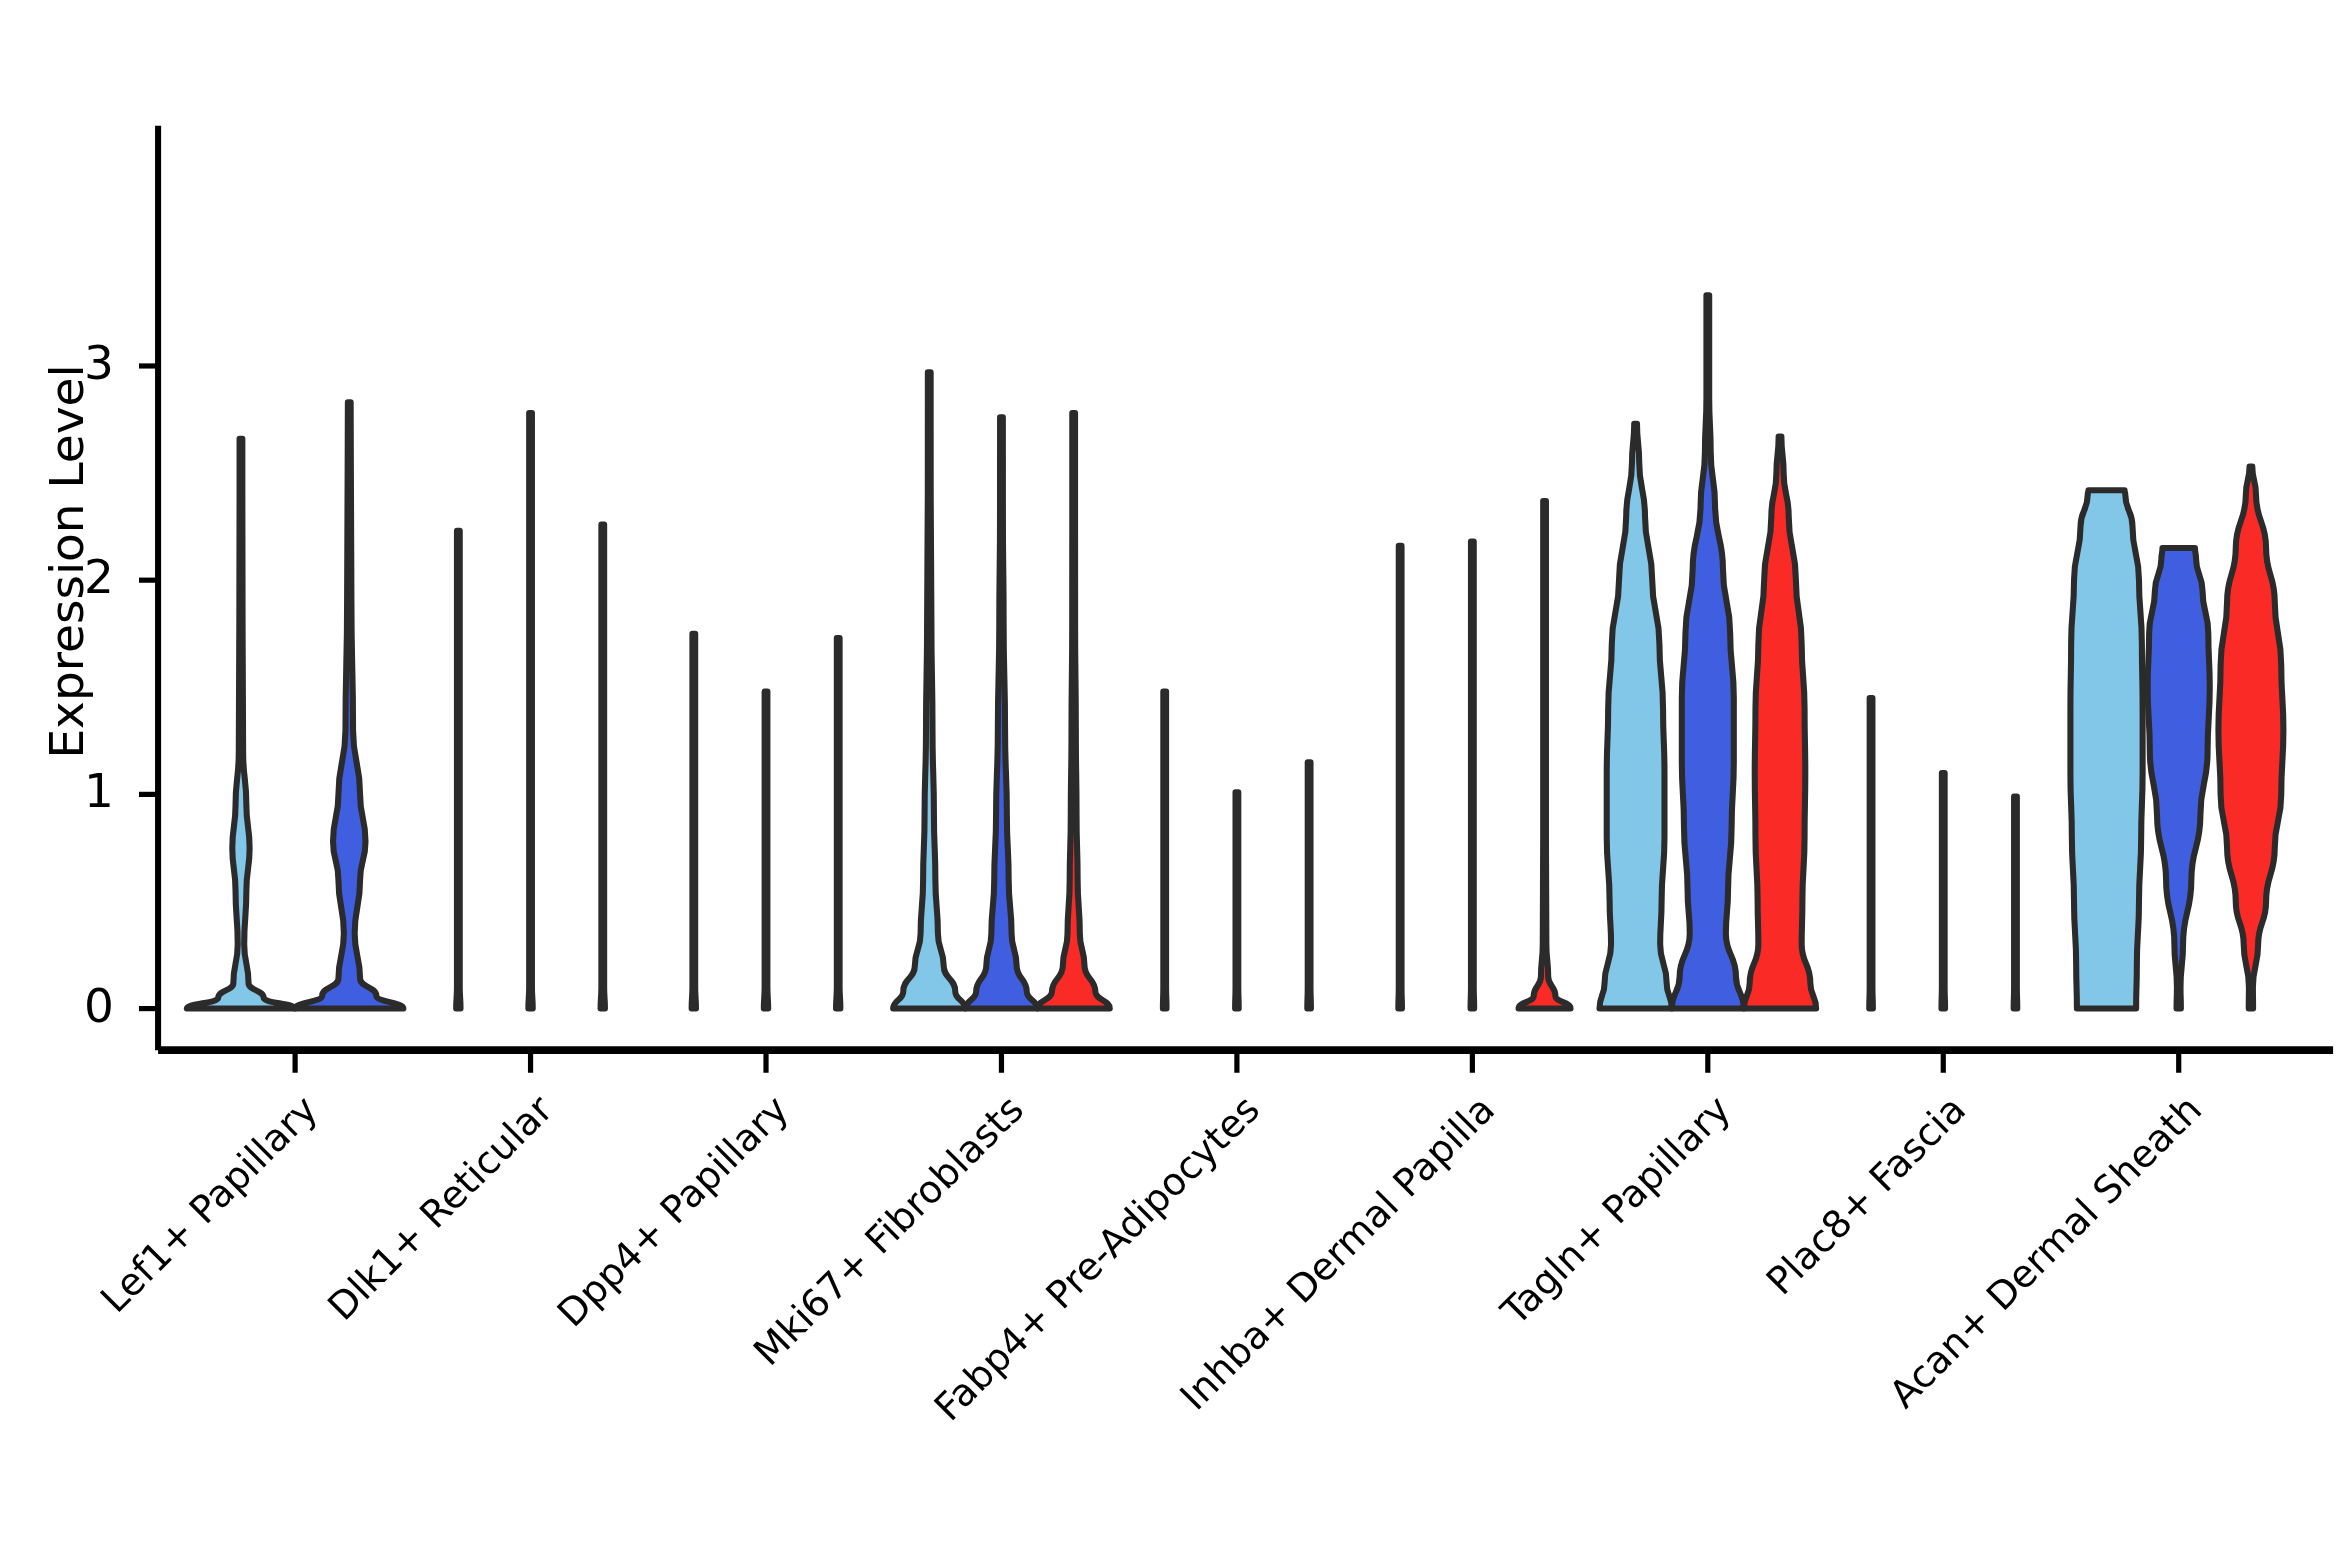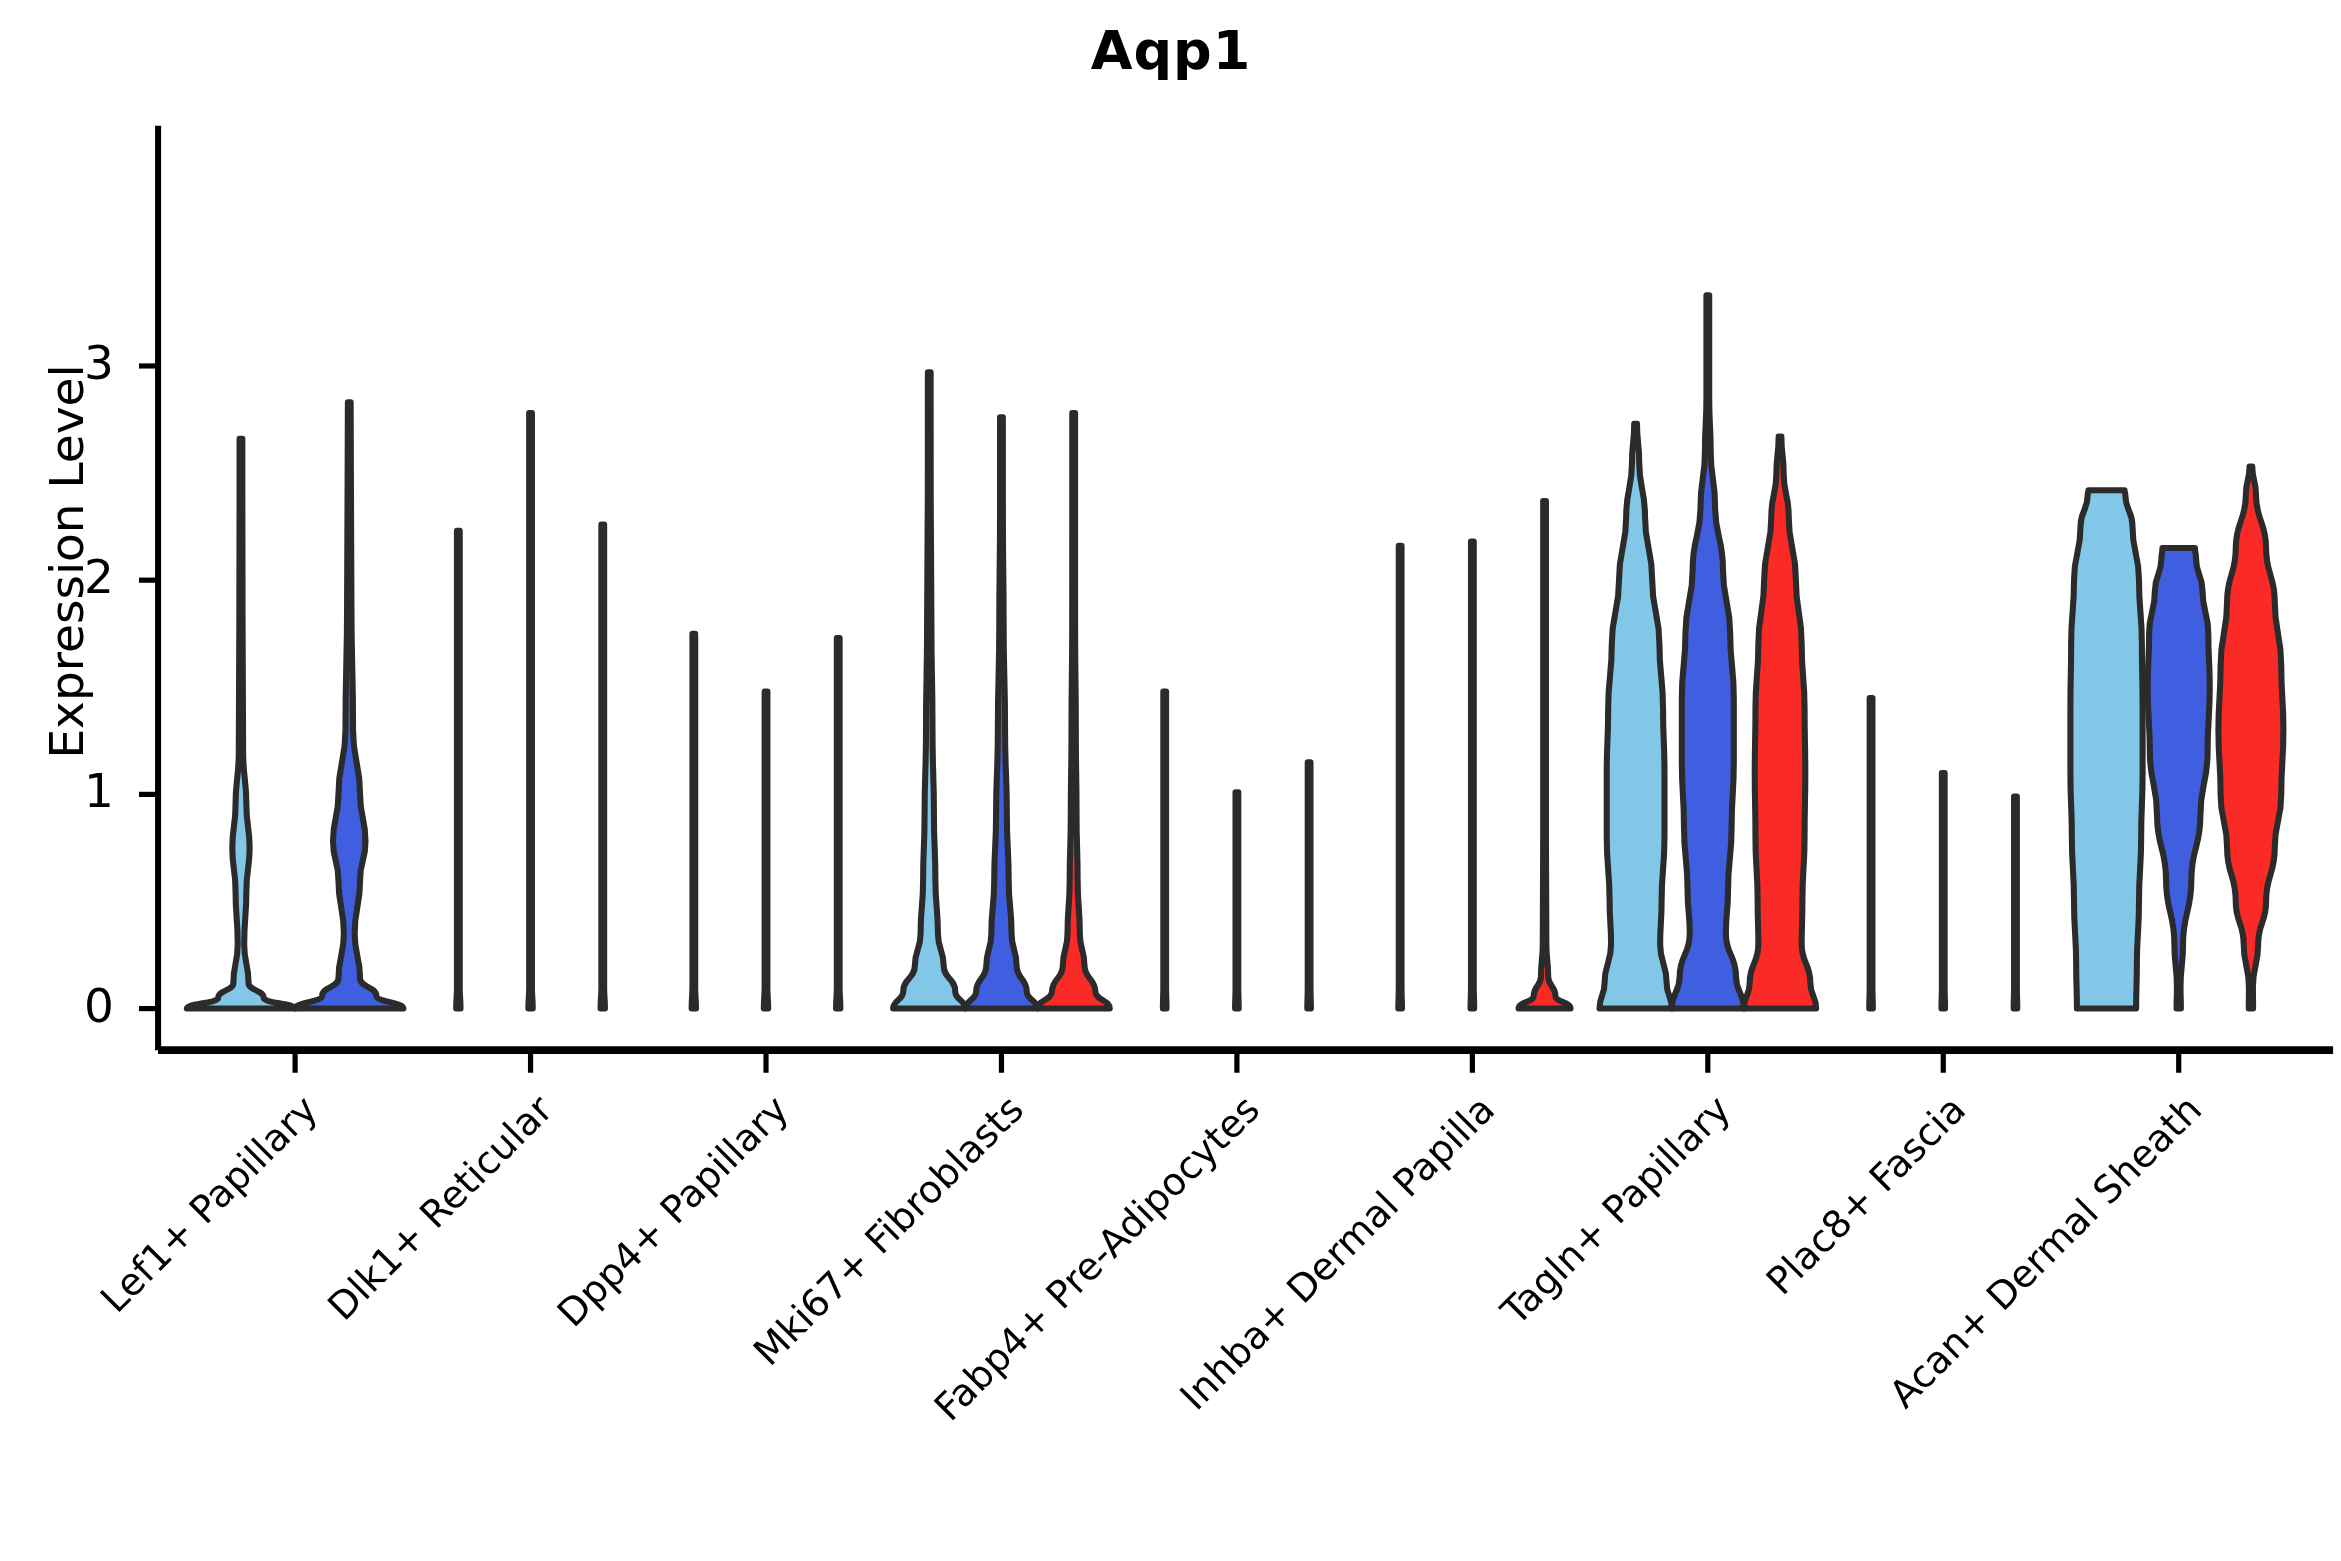--- a/index.html
+++ b/index.html
@@ -58,21 +58,20 @@
     transform: rotate(-45deg);
     transform-origin: right top;
     text-align: right;
   }
 </style>
 </head>
 <body>
 
 <div id="page">
 
-  <div id="chart-title">Aqp1</div>
 
   <svg id="plot-svg" width="2342" height="1561" viewBox="0 0 2700 1800">
     <g id="violins-layer">
         <path d="M340.00,1163.00 C340.00,1156.83 303.78,1156.83 303.78,1150.65 C303.78,1142.01 286.30,1142.01 286.30,1133.36 C286.30,1111.13 281.30,1111.13 281.30,1088.90 C281.30,1058.03 283.80,1058.03 283.80,1027.15 C283.80,1002.45 287.55,1002.45 287.55,977.75 C287.55,953.05 283.80,953.05 283.80,928.35 C283.80,897.48 280.05,897.48 280.05,866.60 C280.05,792.50 279.43,792.50 279.43,718.40 C279.43,644.30 279.16,644.30 279.16,570.20 C279.16,538.09 279.16,538.09 279.16,505.98 L275.95,505.98C275.95,538.09 275.95,538.09 275.95,570.20 C275.95,644.30 275.68,644.30 275.68,718.40 C275.68,792.50 275.06,792.50 275.06,866.60 C275.06,897.48 271.31,897.48 271.31,928.35 C271.31,953.05 267.56,953.05 267.56,977.75 C267.56,1002.45 271.31,1002.45 271.31,1027.15 C271.31,1058.03 273.81,1058.03 273.81,1088.90 C273.81,1111.13 268.81,1111.13 268.81,1133.36 C268.81,1142.01 251.33,1142.01 251.33,1150.65 C251.33,1156.83 215.11,1156.83 215.11,1163.00 Z" fill="#82c6e8" stroke="#2b2b2b" stroke-width="7" stroke-linejoin="round"></path>
         <path d="M464.89,1163.00 C464.89,1155.59 433.67,1155.59 433.67,1148.18 C433.67,1138.30 414.93,1138.30 414.93,1128.42 C414.93,1102.49 408.69,1102.49 408.69,1076.55 C408.69,1045.67 414.93,1045.67 414.93,1014.80 C414.93,992.57 421.18,992.57 421.18,970.34 C421.18,943.17 414.93,943.17 414.93,916.00 C414.93,878.95 406.82,878.95 406.82,841.90 C406.82,767.80 404.94,767.80 404.94,693.70 C404.94,619.60 404.32,619.60 404.32,545.50 C404.32,504.75 404.05,504.75 404.05,463.99 L400.85,463.99C400.85,504.75 400.57,504.75 400.57,545.50 C400.57,619.60 399.95,619.60 399.95,693.70 C399.95,767.80 398.07,767.80 398.07,841.90 C398.07,878.95 389.96,878.95 389.96,916.00 C389.96,943.17 383.71,943.17 383.71,970.34 C383.71,992.57 389.96,992.57 389.96,1014.80 C389.96,1045.67 396.20,1045.67 396.20,1076.55 C396.20,1102.49 389.96,1102.49 389.96,1128.42 C389.96,1138.30 371.22,1138.30 371.22,1148.18 C371.22,1155.59 340.00,1155.59 340.00,1163.00 Z" fill="#3f5fe0" stroke="#2b2b2b" stroke-width="7" stroke-linejoin="round"></path>
         <path d="M530.74,1163.00 C530.74,1150.65 529.84,1150.65 529.84,1138.30 C529.84,1027.15 529.84,1027.15 529.84,916.00 C529.84,764.10 529.84,764.10 529.84,612.19 L526.64,612.19C526.64,764.10 526.64,764.10 526.64,916.00 C526.64,1027.15 526.64,1027.15 526.64,1138.30 C526.64,1150.65 525.74,1150.65 525.74,1163.00 Z" fill="#82c6e8" stroke="#2b2b2b" stroke-width="7" stroke-linejoin="round"></path>
         <path d="M614.00,1163.00 C614.00,1150.65 613.10,1150.65 613.10,1138.30 C613.10,1027.15 613.10,1027.15 613.10,916.00 C613.10,696.17 613.10,696.17 613.10,476.34 L609.90,476.34C609.90,696.17 609.90,696.17 609.90,916.00 C609.90,1027.15 609.90,1027.15 609.90,1138.30 C609.90,1150.65 609.00,1150.65 609.00,1163.00 Z" fill="#3f5fe0" stroke="#2b2b2b" stroke-width="7" stroke-linejoin="round"></path>
         <path d="M697.26,1163.00 C697.26,1150.65 696.36,1150.65 696.36,1138.30 C696.36,1027.15 696.36,1027.15 696.36,916.00 C696.36,760.39 696.36,760.39 696.36,604.78 L693.16,604.78C693.16,760.39 693.16,760.39 693.16,916.00 C693.16,1027.15 693.16,1027.15 693.16,1138.30 C693.16,1150.65 692.26,1150.65 692.26,1163.00 Z" fill="#fa2b26" stroke="#2b2b2b" stroke-width="7" stroke-linejoin="round"></path>
         <path d="M802.24,1163.00 C802.24,1150.65 801.34,1150.65 801.34,1138.30 C801.34,1027.15 801.34,1027.15 801.34,916.00 C801.34,823.38 801.34,823.38 801.34,730.75 L798.14,730.75C798.14,823.38 798.14,823.38 798.14,916.00 C798.14,1027.15 798.14,1027.15 798.14,1138.30 C798.14,1150.65 797.24,1150.65 797.24,1163.00 Z" fill="#82c6e8" stroke="#2b2b2b" stroke-width="7" stroke-linejoin="round"></path>
         <path d="M885.50,1163.00 C885.50,1150.65 884.60,1150.65 884.60,1138.30 C884.60,1039.50 884.60,1039.50 884.60,940.70 C884.60,869.07 884.60,869.07 884.60,797.44 L881.40,797.44C881.40,869.07 881.40,869.07 881.40,940.70 C881.40,1039.50 881.40,1039.50 881.40,1138.30 C881.40,1150.65 880.50,1150.65 880.50,1163.00 Z" fill="#3f5fe0" stroke="#2b2b2b" stroke-width="7" stroke-linejoin="round"></path>

